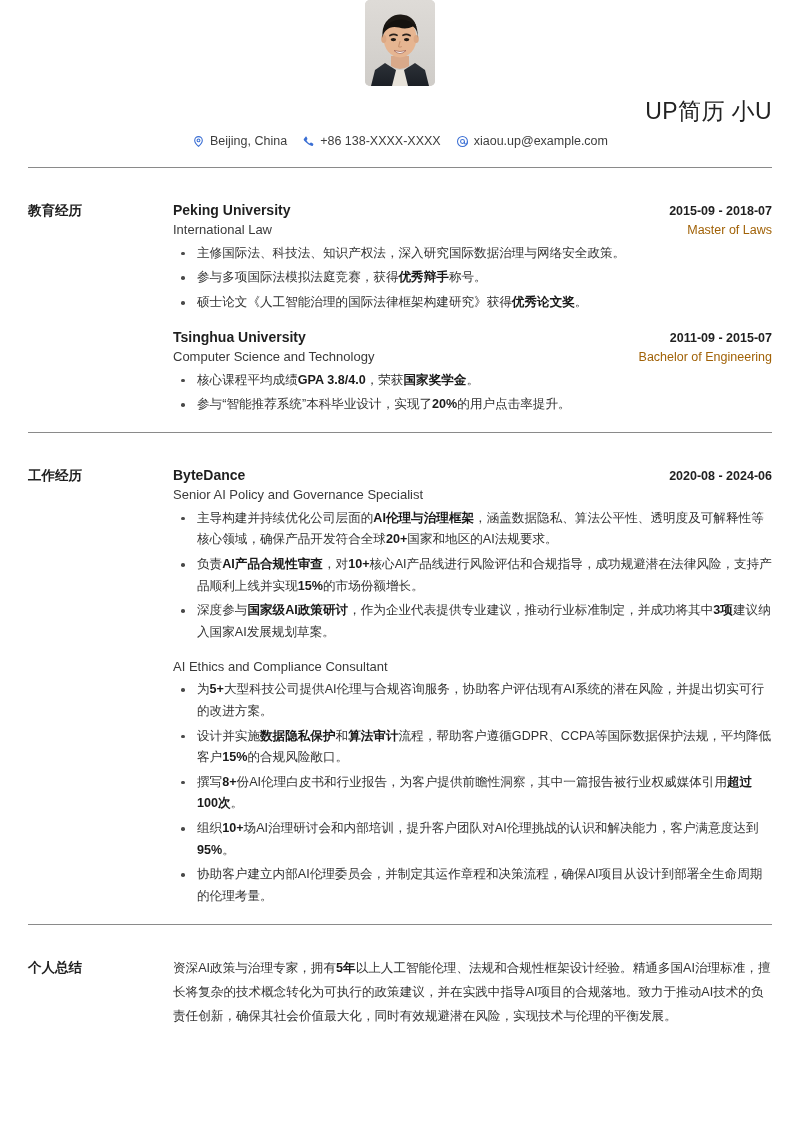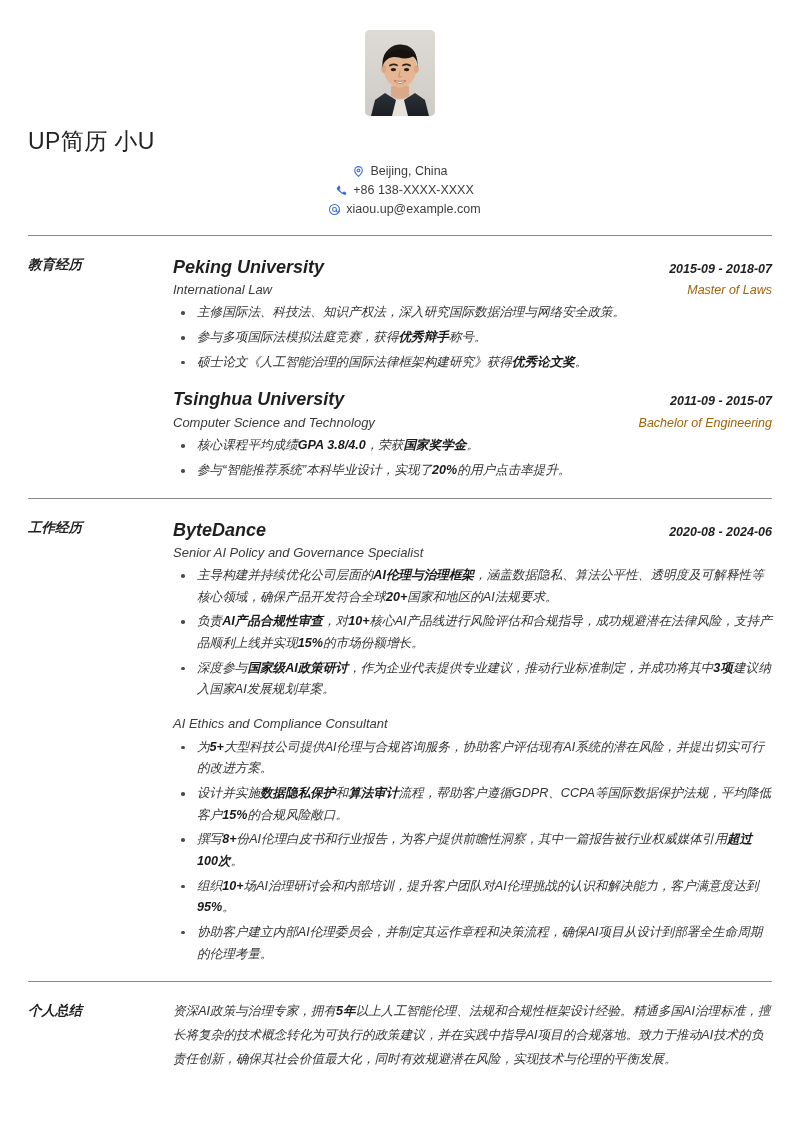--- a/index.html
+++ b/index.html
@@ -19,22 +19,21 @@
   .page {
     width: 800px;
     height: 1130px;
     position: relative;
     box-sizing: border-box;
     padding: 0 28px;
   }
 
   
   .header {
-    text-align: left;
-    margin-top: 30px;
+    text-align: right;
   }
   .photo {
     width: 70px;
     height: 86px;
     margin: 0 auto;
     border-radius: 5px;
     overflow: hidden;
     position: relative;
     background: #d9d7d4;
   }
@@ -51,21 +50,20 @@
 
   .contact {
     margin-top: 9px;
     font-size: 12.5px;
     color: #3d3d3d;
     display: flex;
     justify-content: center;
     align-items: center;
     gap: 6px;
     line-height: 1;
-    flex-direction: column;
   }
   .contact-item {
     display: inline-flex;
     align-items: center;
     gap: 5px;
     white-space: nowrap;
   }
   .contact-item + .contact-item { margin-left: 9px; }
   .c-icon {
     width: 13px;
@@ -74,24 +72,23 @@
     align-items: center;
     justify-content: center;
     color: #3b6fd4;
     flex: 0 0 auto;
   }
   .c-icon svg { display:block; }
 
   
   .section {
     border-top: 1.4px solid #8a8a8a;
-    padding-top: 18px;
+    padding-top: 32px;
     display: flex;
     align-items: flex-start;
-    font-style: italic;
   }
   .section.first { margin-top: 19px; }
   .sec-label {
     width: 145px;
     flex: 0 0 145px;
     font-size: 13.5px;
     font-weight: bold;
     color: #1f1f1f;
     line-height: 1.45;
     padding-top: 1px;
@@ -103,21 +100,21 @@
 
   
   .entry + .entry { margin-top: 13px; }
   .entry-row {
     display: flex;
     justify-content: space-between;
     align-items: baseline;
     gap: 10px;
   }
   .org {
-    font-size: 18px;
+    font-size: 14px;
     font-weight: bold;
     color: #1f1f1f;
     line-height: 1.45;
   }
   .period {
     font-size: 12.5px;
     font-weight: bold;
     color: #1f1f1f;
     white-space: nowrap;
     line-height: 1.45;

